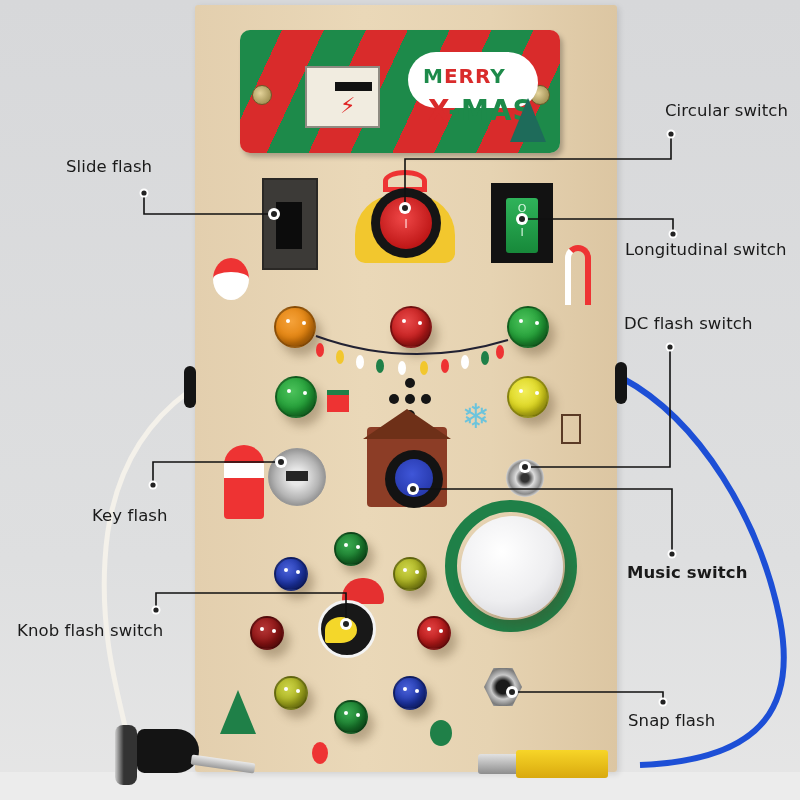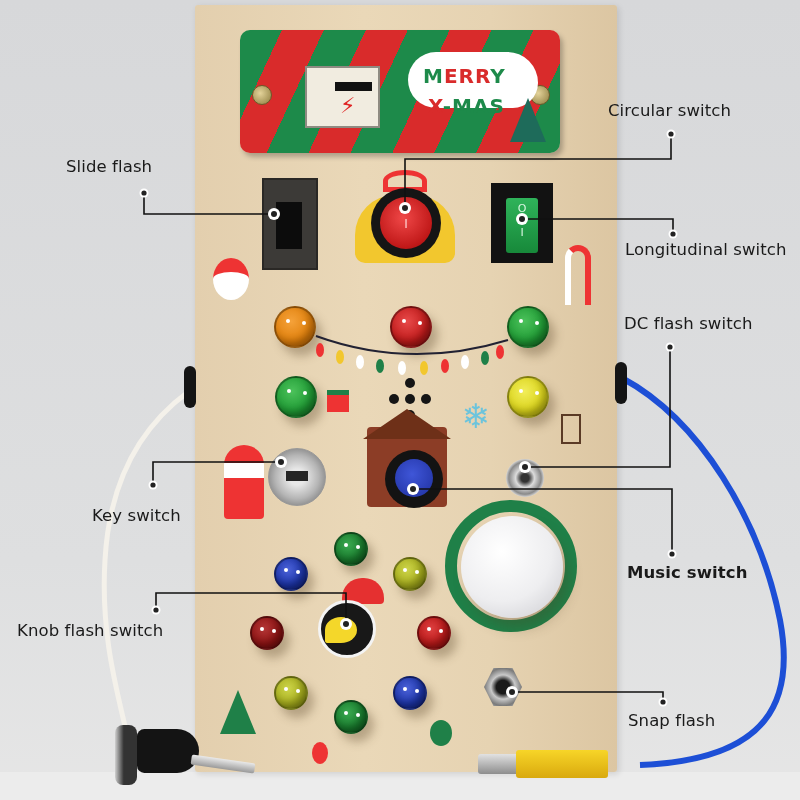--- a/index.html
+++ b/index.html
@@ -7,21 +7,21 @@
   .stage { position: absolute; left: 0; top: 0; width: 800px; height: 800px; background: linear-gradient(180deg,#d7d8da 0%,#dedfe0 70%,#e6e6e6 100%); }
   .floor { position: absolute; left: 0; top: 772px; width: 800px; height: 28px; background: #ececec; }
   .board { position: absolute; left: 195px; top: 5px; width: 422px; height: 767px; background: linear-gradient(90deg,#e3cfae 0%,#ead8b8 40%,#e6d3b2 70%,#dcc6a2 100%); border-radius: 3px; box-shadow: 2px 2px 6px rgba(0,0,0,0.12); }
   .banner { position: absolute; left: 240px; top: 30px; width: 320px; height: 123px; border-radius: 10px; overflow: hidden; background: repeating-linear-gradient(115deg,#1d8a4a 0 38px,#d92b2b 38px 76px); box-shadow: 3px 4px 5px rgba(0,0,0,0.25); }
   .battery { position: absolute; left: 65px; top: 36px; width: 75px; height: 62px; background: #f1ece0; border: 2px solid #8f8b82; }
   .battery-slot { position: absolute; left: 28px; top: 14px; width: 37px; height: 9px; background: #111; }
   .bolt { position: absolute; left: 33px; top: 27px; color: #e02424; font-size: 22px; line-height: 1; }
   .bubble { position: absolute; left: 168px; top: 22px; width: 130px; height: 56px; background: #fff; border-radius: 50px 55px 45px 50px; }
   .merry { position: absolute; left: 15px; top: 12px; font-weight: bold; font-size: 20px; letter-spacing: 1px; }
   .merry .g { color: #1d8a4a; } .merry .r { color: #d92b2b; }
-  .xmas { position: absolute; left: 20px; top: 42px; font-weight: bold; font-size: 20px; letter-spacing: 1px; }
+  .xmas { position: absolute; left: 20px; top: 42px; font-weight: bold; font-size: 28px; letter-spacing: 1px; }
   .xmas .r { color: #d92b2b; } .xmas .g { color: #1d8a4a; }
   .screw { position: absolute; width: 20px; height: 20px; border-radius: 50%; background: radial-gradient(circle at 40% 40%,#e4d39a,#8b7a3c); border: 1px solid #6b5a2a; }
   .tree { position: absolute; width: 0; height: 0; border-left: 18px solid transparent; border-right: 18px solid transparent; border-bottom: 44px solid #1e6b5a; }
   .slide { position: absolute; left: 262px; top: 178px; width: 56px; height: 92px; background: #3c3a37; border: 2px solid #2a2825; }
   .slide-knob { position: absolute; left: 12px; top: 22px; width: 26px; height: 47px; background: #0c0c0c; }
   .rocker-round { position: absolute; left: 371px; top: 188px; width: 70px; height: 70px; border-radius: 50%; background: #151515; }
   .rocker-round .cap { position: absolute; left: 9px; top: 9px; width: 52px; height: 52px; border-radius: 50%; background: radial-gradient(circle at 45% 40%,#f04848,#c01818 70%,#8e0f0f); }
   .bell { position: absolute; left: 355px; top: 195px; width: 100px; height: 68px; border-radius: 40px 40px 10px 10px; background: #f2c72e; }
   .rocker-rect { position: absolute; left: 491px; top: 183px; width: 62px; height: 80px; background: #121212; }
   .rocker-rect .cap { position: absolute; left: 15px; top: 15px; width: 32px; height: 55px; background: linear-gradient(180deg,#2fb35a,#17893a); border-radius: 3px; }
@@ -230,19 +230,19 @@
     <circle cx="346" cy="624" r="6" fill="#fff"></circle>
       <circle cx="346" cy="624" r="3" fill="#222"></circle>
     <circle cx="512" cy="692" r="6" fill="#fff"></circle>
       <circle cx="512" cy="692" r="3" fill="#222"></circle>
     <circle cx="663" cy="702" r="4.5" fill="#fff"></circle>
       <circle cx="663" cy="702" r="2.6" fill="#222"></circle>
   </g>
 </svg>
 
 <div class="label" style="left:66px; top:157px;">Slide flash</div>
-<div class="label" style="left:608px; top:101px;">Circular switch</div>
+<div class="label" style="left:665px; top:101px;">Circular switch</div>
 <div class="label" style="left:625px; top:240px;">Longitudinal switch</div>
 <div class="label" style="left:624px; top:314px;">DC flash switch</div>
-<div class="label" style="left:92px; top:506px;">Key switch</div>
+<div class="label" style="left:92px; top:506px;">Key flash</div>
 <div class="label" style="left:627px; top:563px;font-weight:bold;">Music switch</div>
 <div class="label" style="left:17px; top:621px;">Knob flash switch</div>
 <div class="label" style="left:628px; top:711px;">Snap flash</div>
 
 </body></html>

